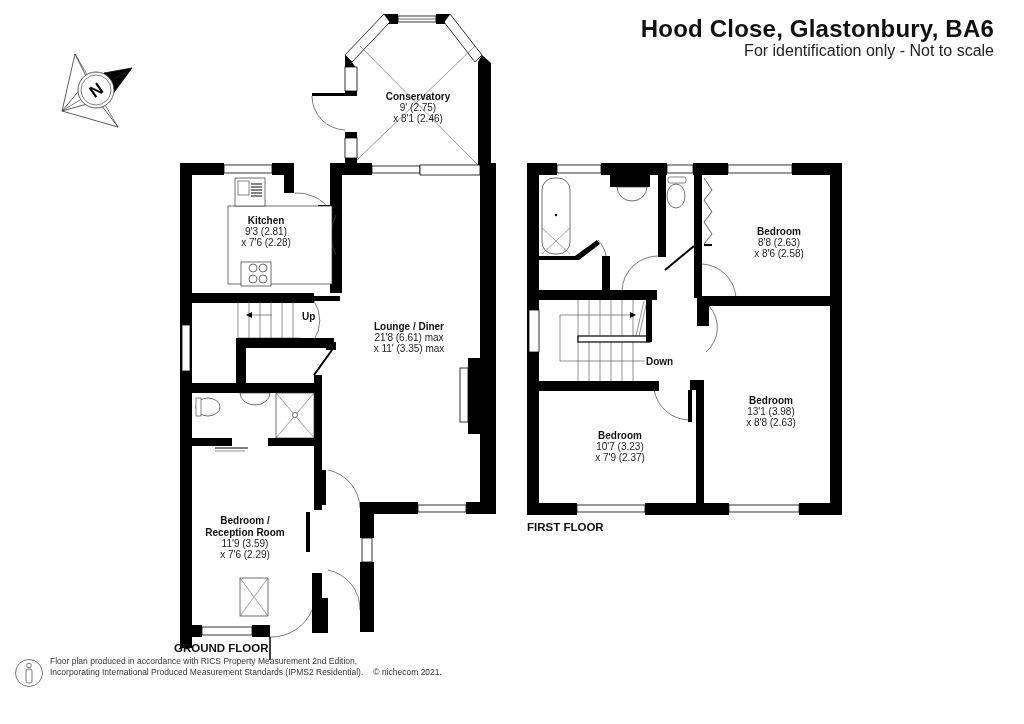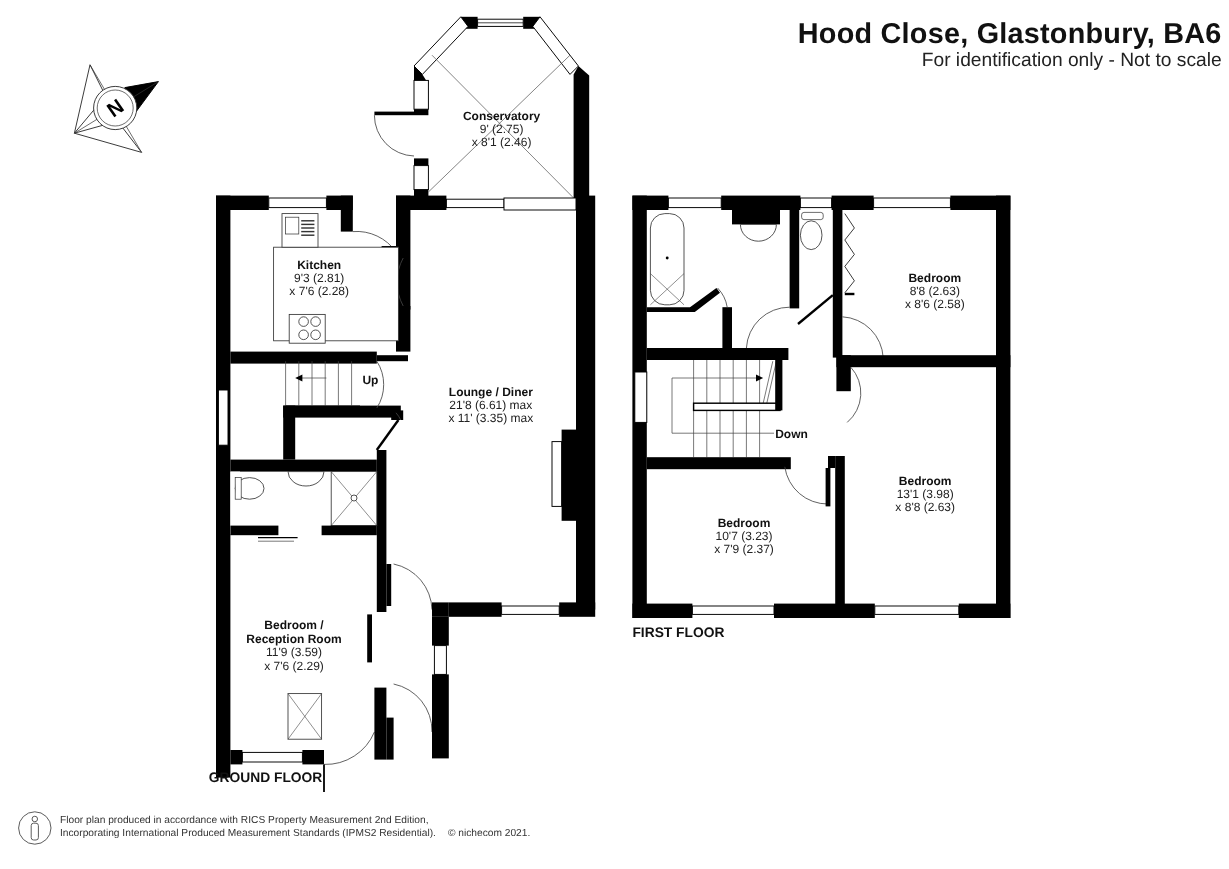--- a/index.html
+++ b/index.html
@@ -1,25 +1,25 @@
 <!DOCTYPE html>
 <html><head>
 <meta charset="utf-8">
 <style>
   html, body { margin:0; padding:0; background:#ffffff; }
   body { width:1024px; height:724px; position:relative; overflow:hidden; font-family:"Liberation Sans", sans-serif; color:#111; }
-  .header { position:absolute; right:6px; top:14px; text-align:right; }
+  .header { position:absolute; right:30px; top:14px; text-align:right; }
   .title { font-size:24px; font-weight:bold; letter-spacing:0.2px; line-height:30px; }
   .area { font-size:14.5px; line-height:20px; margin-top:2px; }
   .disclaimer { font-size:16px; line-height:14px; color:#222; }
   svg.plan { position:absolute; left:0; top:0; }
   .lbl-b { font-family:"Liberation Sans", sans-serif; font-weight:bold; font-size:10px; fill:#111; }
   .lbl { font-family:"Liberation Sans", sans-serif; font-size:10px; fill:#222; }
   .floorlbl { font-family:"Liberation Sans", sans-serif; font-weight:bold; font-size:11.5px; fill:#111; }
-  .footer { position:absolute; left:14px; top:673px; display:flex; align-items:center; }
+  .footer { position:absolute; left:14px; top:656px; display:flex; align-items:flex-start; }
   .footer-icon { width:30px; height:30px; margin-right:6px; margin-top:2px; }
   .footer-text { font-size:8.5px; line-height:11px; color:#333; }
   .footer-text .copy { margin-left:10px; }
 </style>
 </head>
 <body>
 
 <div class="header">
   <div class="title">Hood Close, Glastonbury, BA6</div>
   <div class="disclaimer">For identification only - Not to scale</div>

